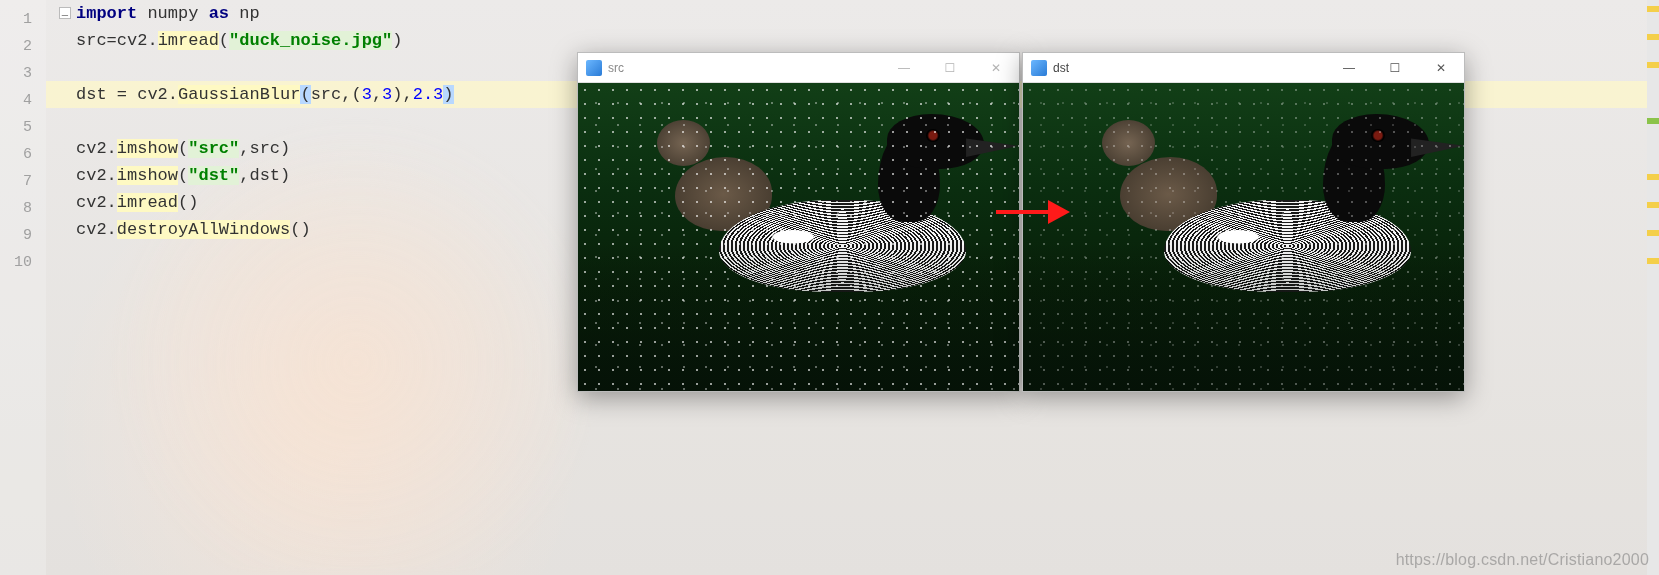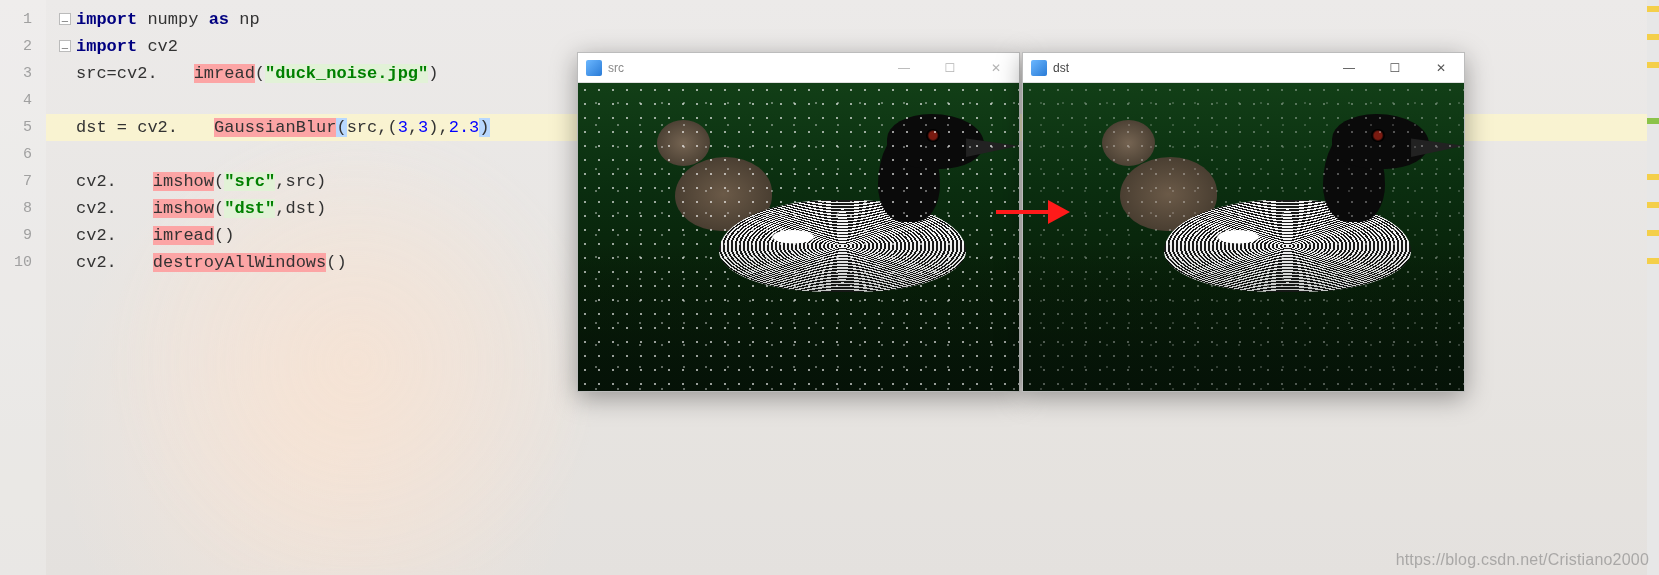--- a/index.html
+++ b/index.html
@@ -39,35 +39,34 @@
     text-align: right;
     color: #a0a0a0;
     font-size: 15px;
     line-height: 27px;
     user-select: none;
     background: rgba(245,245,245,0.3);
   }
   .gutter div { padding-right: 14px; }
   .code {
     flex: 1;
-    padding-top: 6px;
     line-height: 27px;
     position: relative;
   }
   .code-line {
     padding-left: 30px;
     white-space: pre;
     position: relative;
     color: #333;
   }
   .code-line.highlighted {
     background: rgba(255,248,200,0.7);
   }
   .kw   { color: #000080; font-weight: bold; }
-  .fn   { background: #fca5a5; color:#333;margin-left:36px; }
+  .fn   { background: #fef9c3; color:#333; }
   .str  { color: #008000; font-weight: bold; background: #e2f2d7; }
   .num  { color: #0000ff; }
   .paren-hl { background: #b8d8ff; }
   .fold-marker {
     position: absolute;
     left: 13px;
     width: 12px; height: 12px;
     background: #fff;
     border: 1px solid #bbb;
     top: 7px;
@@ -216,21 +215,20 @@
     <div>4</div>
     <div>5</div>
     <div>6</div>
     <div>7</div>
     <div>8</div>
     <div>9</div>
     <div>10</div>
   </div>
   <div class="code">
     <div class="code-line"><span class="fold-marker"></span><span class="kw">import</span> <span>numpy</span> <span class="kw">as</span> <span>np</span></div>
-    <div class="code-line"><span class="fold-marker"></span><span class="kw">import</span> <span>cv2</span></div>
     <div class="code-line"><span>src</span>=<span>cv2</span>.<span class="fn">imread</span>(<span class="str">"duck_noise.jpg"</span>)</div>
     <div class="code-line"> </div>
     <div class="code-line highlighted"><span>dst</span> = <span>cv2</span>.<span class="fn">GaussianBlur</span><span class="paren-hl">(</span><span>src</span>,(<span class="num">3</span>,<span class="num">3</span>),<span class="num">2.3</span><span class="paren-hl">)</span></div>
     <div class="code-line"> </div>
     <div class="code-line"><span>cv2</span>.<span class="fn">imshow</span>(<span class="str">"src"</span>,<span>src</span>)</div>
     <div class="code-line"><span>cv2</span>.<span class="fn">imshow</span>(<span class="str">"dst"</span>,<span>dst</span>)</div>
     <div class="code-line"><span>cv2</span>.<span class="fn">imread</span>()</div>
     <div class="code-line"><span>cv2</span>.<span class="fn">destroyAllWindows</span>()</div>
   </div>
   <div class="marker-strip">

